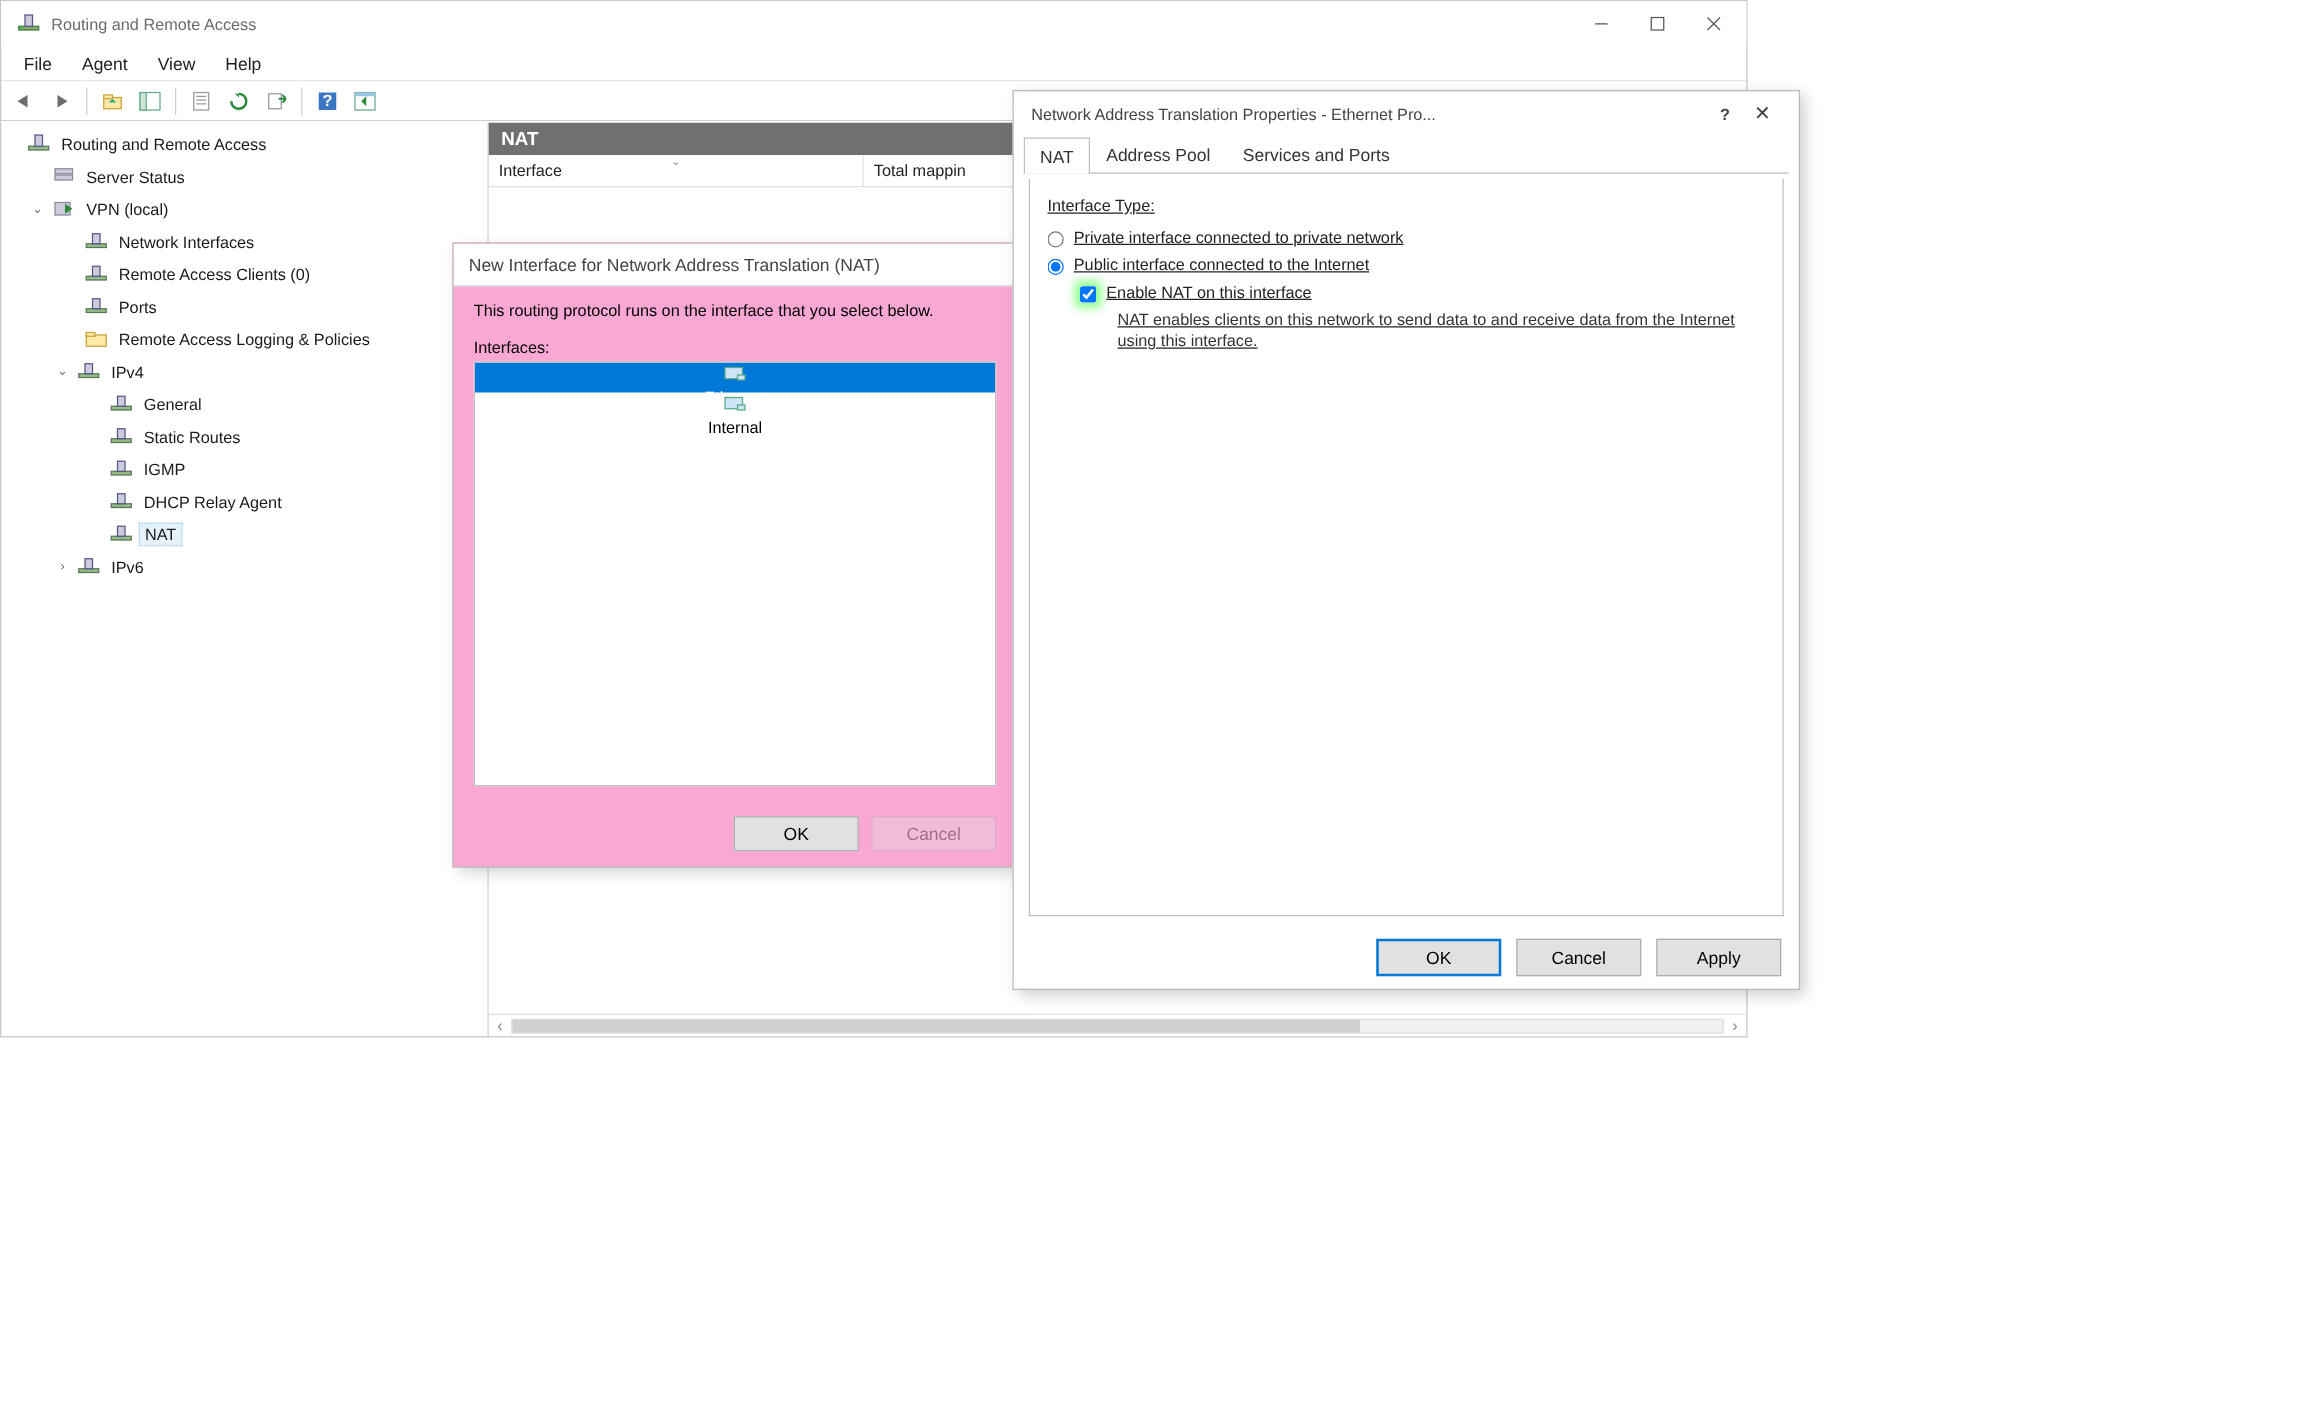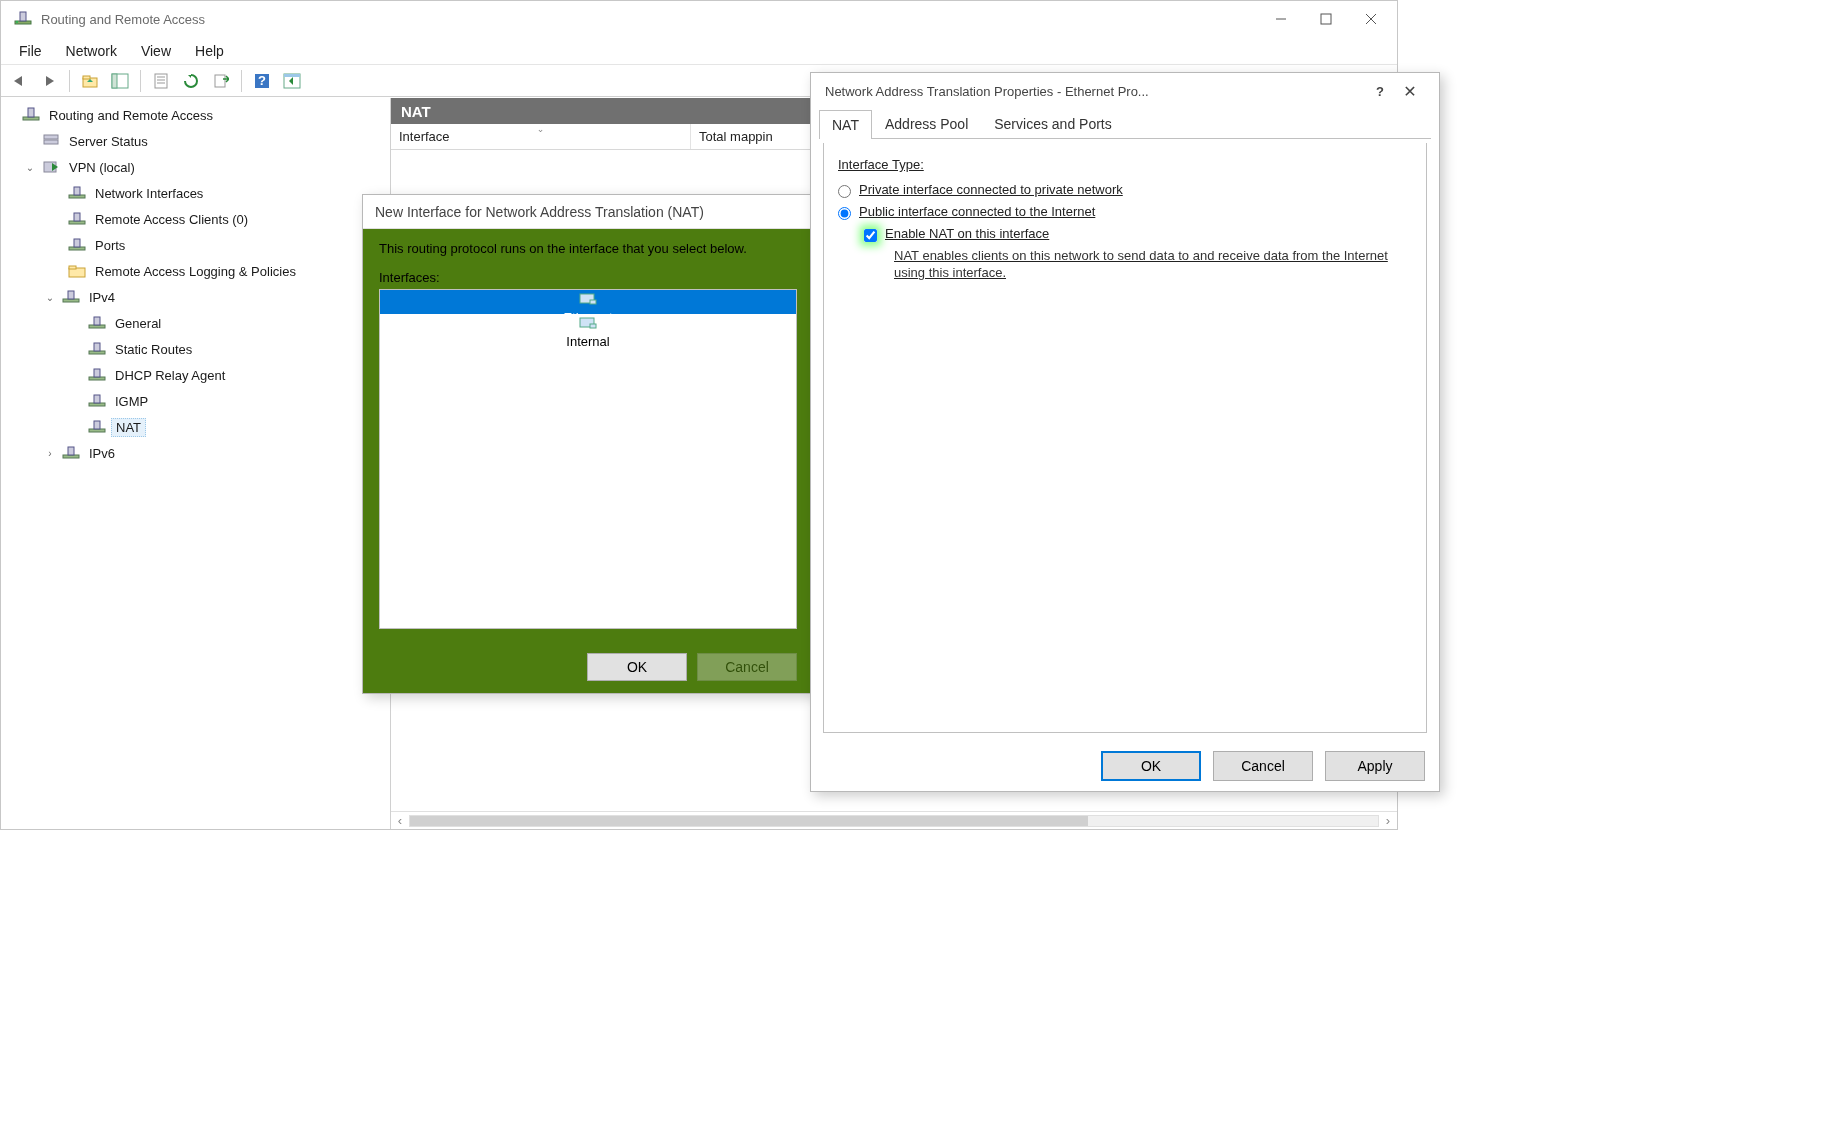--- a/index.html
+++ b/index.html
@@ -57,21 +57,21 @@
 
   .listbody { flex:1; background:#fff; }
 
   .hscroll { height:18px; border-top:1px solid #e0e0e0; display:flex; align-items:center; }
   .hscroll .arrow { width:18px; height:18px; display:flex; align-items:center; justify-content:center; color:#888; }
   .hscroll .track { flex:1; height:12px; background:#f0f0f0; border:1px solid #e0e0e0; position:relative; }
   .hscroll .thumb { position:absolute; top:0; left:0; height:100%; width:70%; background:#d0d0d0; }
 
   
   .dlg {
-    position:absolute; border:1px solid #b8b8b8; background:#4d7c0f; box-shadow: 4px 4px 12px rgba(0,0,0,0.18);
+    position:absolute; border:1px solid #b8b8b8; background:#f9a8d4; box-shadow: 4px 4px 12px rgba(0,0,0,0.18);
   }
   .dlg .dlg-title { height:34px; display:flex; align-items:center; padding:0 12px; color:#444; font-size:14px; background:#fff; border-bottom:1px solid #e0e0e0; }
   .dlg .dlg-body { padding:12px 16px; }
   .dlg .dlg-buttons { padding: 12px 16px; display:flex; gap:10px; justify-content:flex-end; }
   .dlg .dlg-btn { width:100px; height:28px; border:1px solid #adadad; background:#e1e1e1; display:flex; align-items:center; justify-content:center; font-size:14px; }
 
   .listbox { border:1px solid #c0c0c0; background:#fff; height:340px; overflow:auto; }
   .listbox .item { height:24px; display:flex; align-items:center; padding:0 4px; font-size:14px; gap:4px;flex-direction:column; }
   .listbox .item.selected { background:#0078d7; color:#fff; }
 
@@ -127,21 +127,21 @@
             <svg width="12" height="12">
               <line x1="1" y1="1" x2="11" y2="11" stroke="#555"></line>
               <line x1="11" y1="1" x2="1" y2="11" stroke="#555"></line>
             </svg>
           </div>
     </div>
   </div>
 
   <div class="menubar">
     <div class="menu">File</div>
-    <div class="menu">Network</div>
+    <div class="menu">Agent</div>
     <div class="menu">View</div>
     <div class="menu">Help</div>
   </div>
 
   <div class="toolbar">
     <div class="btn">
           <svg width="18" height="14">
             <path d="M12 2 L4 7 L12 12 Z" fill="#6b6b6b"></path>
           </svg>
         </div>
@@ -304,30 +304,30 @@
             </span>
         <span class="label">Static Routes</span>
       </div>
       <div class="node lvl4">
         <span class="icon">
               <svg width="18" height="16">
                 <rect x="1" y="10" width="16" height="3" fill="#9b8" stroke="#575"></rect>
                 <rect x="6" y="2" width="6" height="8" fill="#ccd" stroke="#558"></rect>
               </svg>
             </span>
+        <span class="label">IGMP</span>
+      </div>
+      <div class="node lvl4">
+        <span class="icon">
+              <svg width="18" height="16">
+                <rect x="1" y="10" width="16" height="3" fill="#9b8" stroke="#575"></rect>
+                <rect x="6" y="2" width="6" height="8" fill="#ccd" stroke="#558"></rect>
+              </svg>
+            </span>
         <span class="label">DHCP Relay Agent</span>
-      </div>
-      <div class="node lvl4">
-        <span class="icon">
-              <svg width="18" height="16">
-                <rect x="1" y="10" width="16" height="3" fill="#9b8" stroke="#575"></rect>
-                <rect x="6" y="2" width="6" height="8" fill="#ccd" stroke="#558"></rect>
-              </svg>
-            </span>
-        <span class="label">IGMP</span>
       </div>
       <div class="node lvl4 selected">
         <span class="icon">
               <svg width="18" height="16">
                 <rect x="1" y="10" width="16" height="3" fill="#9b8" stroke="#575"></rect>
                 <rect x="6" y="2" width="6" height="8" fill="#ccd" stroke="#558"></rect>
               </svg>
             </span>
         <span class="label">NAT</span>
       </div>

